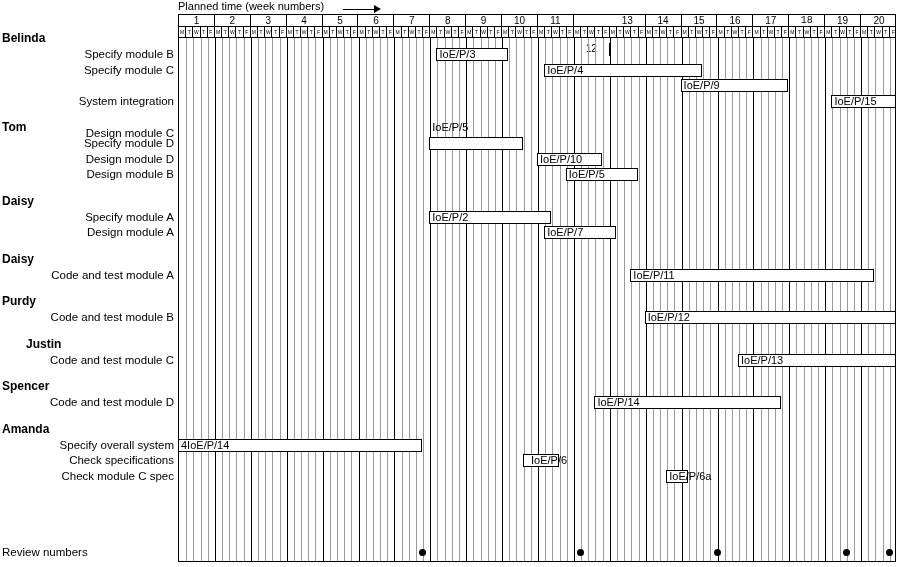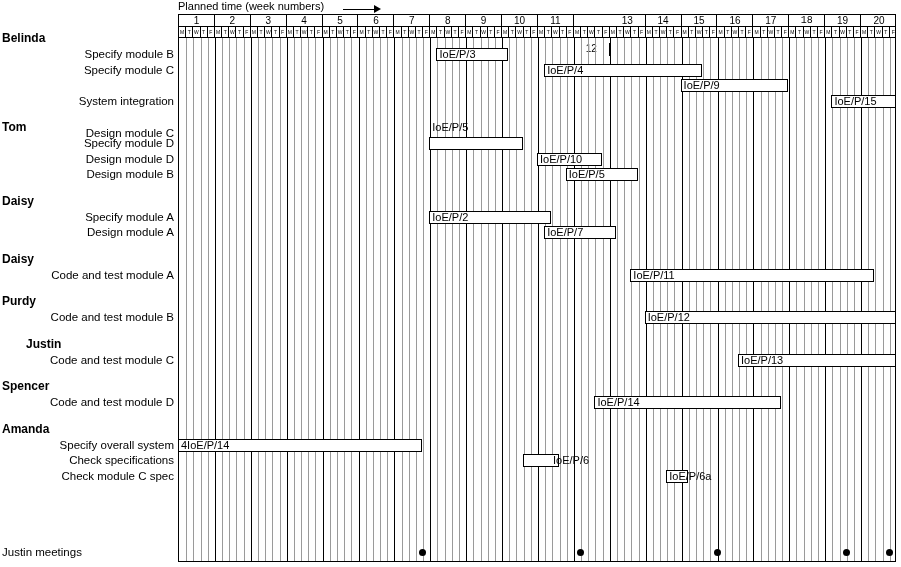--- a/index.html
+++ b/index.html
@@ -435,23 +435,23 @@
     <div class="person" style="top: 380px;">Spencer</div>
     <div class="rowlabel" style="top: 396px; right: 727px;">Code and test module D</div>
     <div class="bar" style="left: 594.44px; top: 396px; width: 186.68px;"></div>
     <div class="barlabel" style="left: 596.44px; top: 396px;">IoE/P/14</div>
     <div class="person" style="top: 422.5px;">Amanda</div>
     <div class="rowlabel" style="top: 438.5px; right: 727px;">Specify overall system</div>
     <div class="bar" style="left: 178px; top: 438.5px; width: 244.12px;"></div>
     <div class="barlabel" style="left: 180px; top: 438.5px;">4IoE/P/14</div>
     <div class="rowlabel" style="top: 454px; right: 727px;">Check specifications</div>
     <div class="bar" style="left: 522.64px; top: 454px; width: 35.9px;"></div>
-    <div class="barlabel" style="left: 552px; top: 454px;">IoE/P/6</div>
+    <div class="barlabel" style="left: 530px; top: 454px;">IoE/P/6</div>
     <div class="rowlabel" style="top: 469.5px; right: 727px;">Check module C spec</div>
     <div class="bar" style="left: 666.24px; top: 469.5px; width: 21.54px;"></div>
     <div class="barlabel" style="left: 668.24px; top: 469.5px;">IoE/P/6a</div>
-    <div class="review-label" style="top: 546px;">Justin meetings</div>
+    <div class="review-label" style="top: 546px;">Review numbers</div>
     <div class="milestone" style="left: 419.12px; top: 549px;"></div>
     <div class="milestone" style="left: 577.08px; top: 549px;"></div>
     <div class="milestone" style="left: 713.5px; top: 549px;"></div>
     <div class="milestone" style="left: 842.74px; top: 549px;"></div>
     <div class="milestone" style="left: 885.82px; top: 549px;"></div>
   </div>
 
 </body></html>

